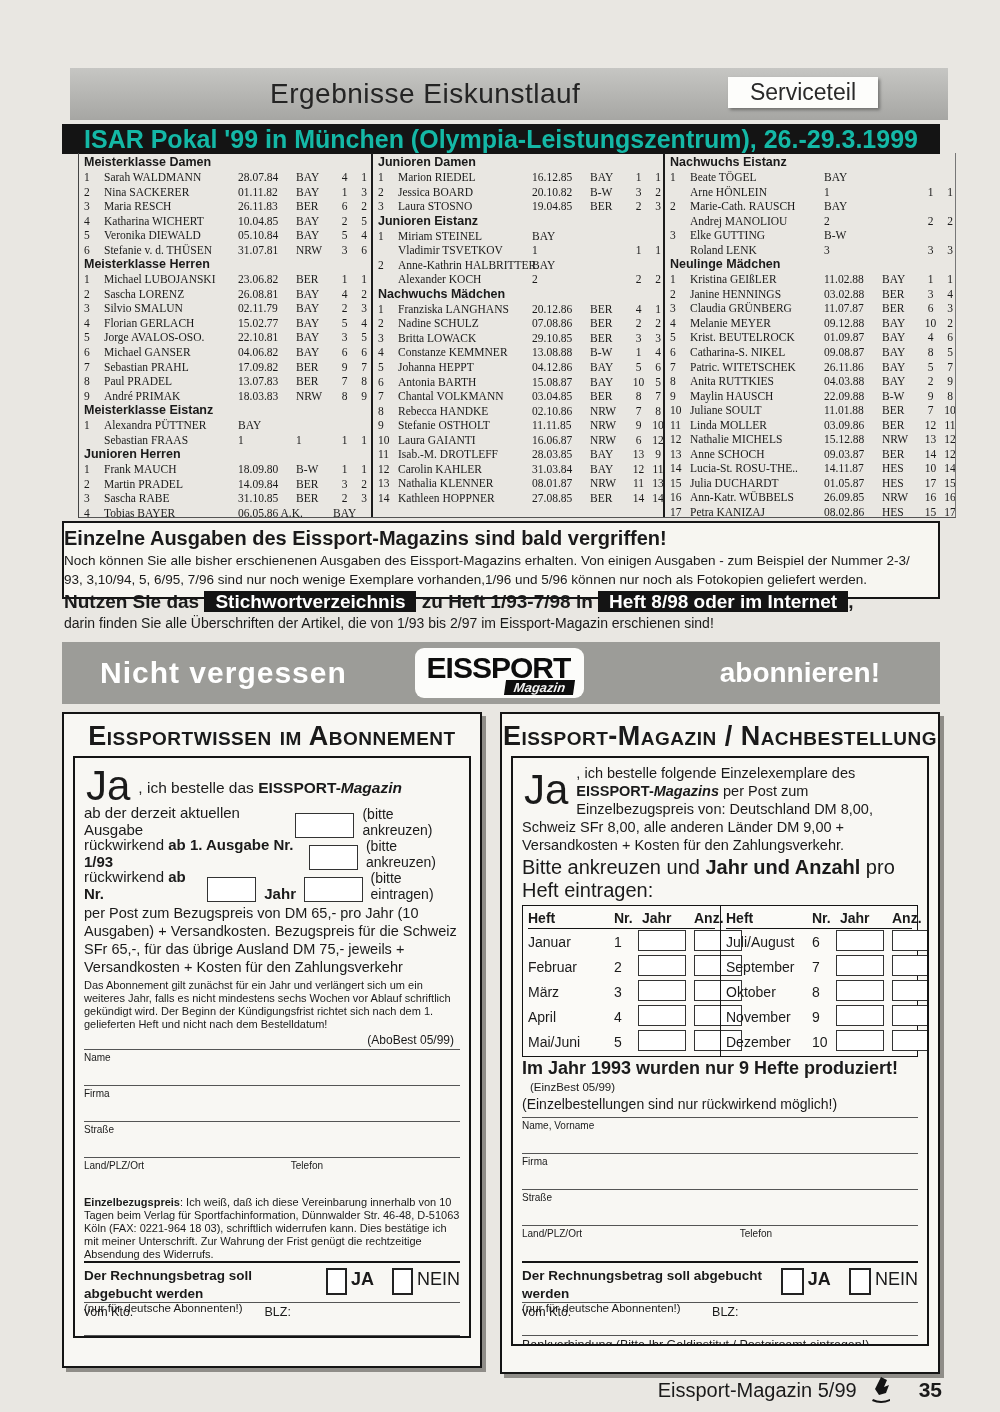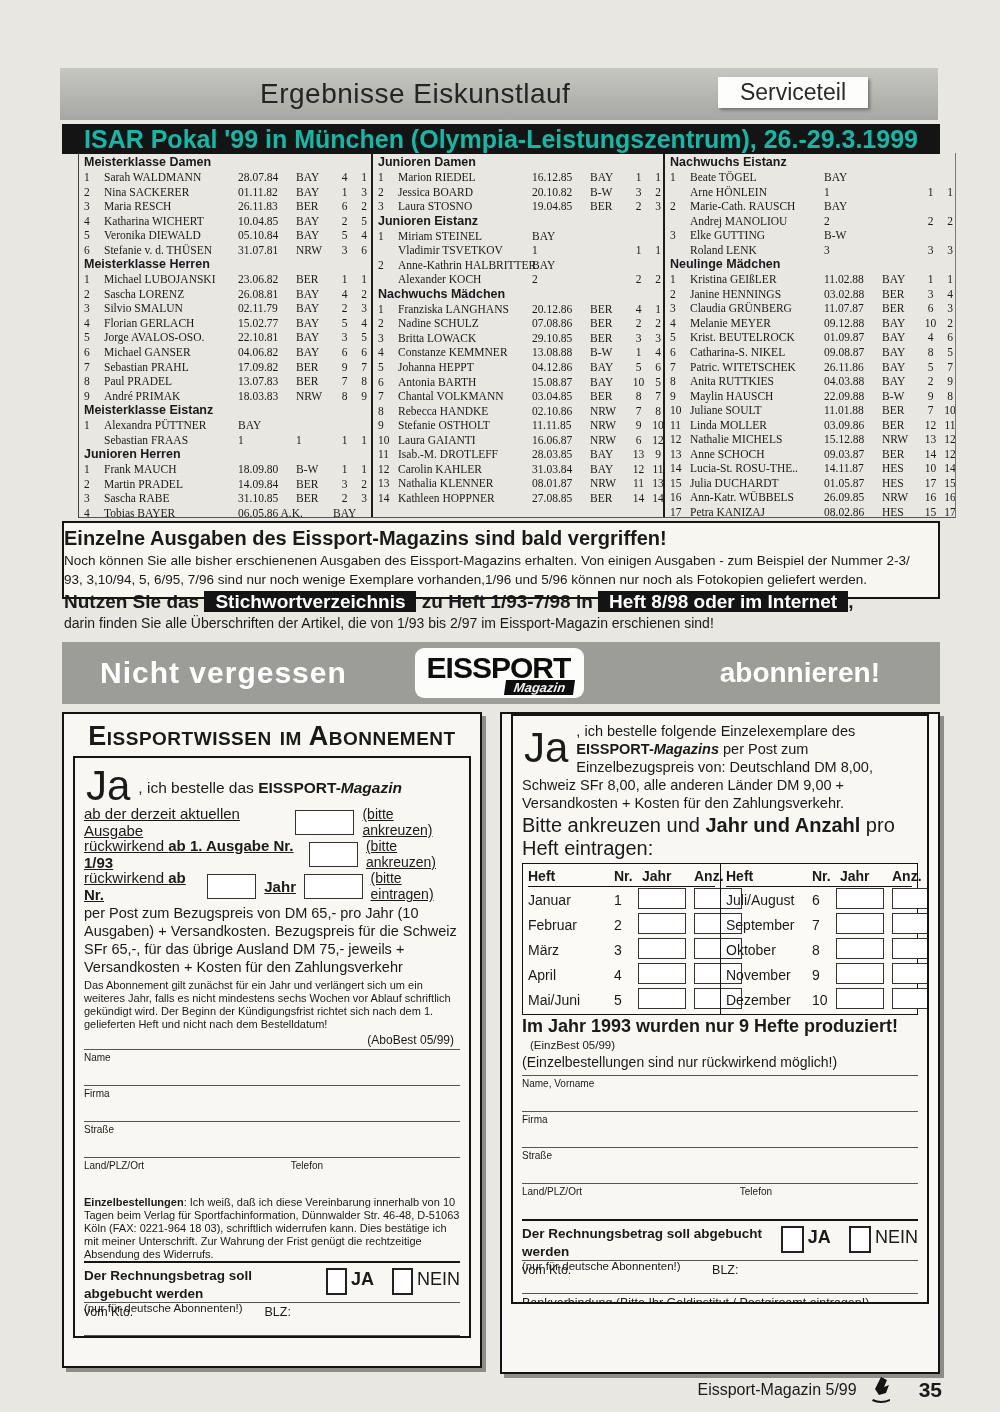--- a/index.html
+++ b/index.html
@@ -1,20 +1,20 @@
 <!DOCTYPE html>
 <html><head>
 <meta charset="utf-8">
 <style>
   html,body{margin:0;padding:0;background:#cfcdc9;}
   .page{position:relative;width:1000px;height:1412px;background:#e9e7e2;
         font-family:"Liberation Sans",sans-serif;color:#1a1a1a;overflow:hidden;}
 
   
-  .hdrbar{position:absolute;left:60px;top:68px;width:878px;height:52px;
+  .hdrbar{position:absolute;left:70px;top:68px;width:878px;height:52px;
           background:linear-gradient(#c6c6c3,#a6a6a3);display:flex;align-items:center;}
   .hdr-title{font-size:28px;letter-spacing:.5px;color:#242424;margin-left:200px;}
   .hdr-tag{position:absolute;right:70px;top:9px;background:#fdfdfb;color:#2a2a2a;
            font-size:23px;padding:2px 22px;box-shadow:2px 2px 3px rgba(0,0,0,.35);text-align:center;}
   .titlebar{position:absolute;left:62px;top:124px;width:878px;height:30px;background:#141414;
             color:#14b8a6;font-weight:bold;font-size:25px;display:flex;align-items:center;justify-content:center;}
 
   
   .results{position:absolute;left:62px;top:153px;width:878px;height:365px;display:flex;
            border-left:1px solid #444;border-right:1px solid #777;border-bottom:1px solid #555;
@@ -51,21 +51,21 @@
         box-shadow:4px 4px 0 #8f8d88;}
   .form-l{left:62px;width:420px;height:656px;}
   .form-r{left:500px;width:440px;height:662px;}
   .form-title{font-variant:small-caps;font-weight:bold;text-align:center;font-size:27px;
               letter-spacing:.5px;padding:7px 0 4px;}
   .form-inner{margin:0 9px 9px;border:2px solid #141414;padding:6px 9px;overflow:hidden;}
   .form-l .form-inner{height:566px;}
   .form-r .form-inner{height:574px;}
   .ja{font-size:42px;line-height:40px;float:left;margin:2px 8px 0 2px;}
   .jarow{font-size:15.5px;line-height:19px;}
-  .optrow{display:flex;align-items:center;font-size:15px;height:32px;text-decoration:underline;}
+  .optrow{display:flex;align-items:flex-end;font-size:15px;height:32px;}
   .optbox{width:62px;height:23px;border:1.5px solid #333;background:#fff;margin:0 8px;}
   .optbox.sm{width:52px;}
   .optnote{margin-left:auto;font-size:14px;}
   .pricep{font-size:14.5px;line-height:18px;margin-top:2px;}
   .terms{font-size:11px;line-height:13px;margin-top:3px;}
   .codeline{text-align:right;font-size:12px;margin:2px 6px 2px 0;}
   .fieldrow{border-top:1px solid #555;height:33px;font-size:10px;padding-top:2px;position:relative;}
   .fieldrow .l2{position:absolute;left:55%;top:2px;}
   .debit{border-top:2px solid #141414;padding-top:3px;display:flex;align-items:flex-start;height:36px;}
   .debit-txt b{font-size:13.5px;}
@@ -86,21 +86,21 @@
   .heft-hdr{display:grid;grid-template-columns:86px 28px 52px 1fr;font-weight:bold;font-size:14px;
             border-bottom:1px solid #141414;padding:2px 0;}
   .heft-row{display:grid;grid-template-columns:86px 24px 56px 1fr;align-items:center;font-size:14px;height:25px;}
   .jbox{width:46px;height:19px;border:1.5px solid #333;background:#fff;display:inline-block;}
   .heftnote{font-size:14px;line-height:17px;margin-top:3px;}
   .heftnote b{font-size:18px;text-align:right;}
   .heftnote .code{font-size:11.5px;font-weight:normal;margin-left:8px;}
 
   
   .footer{position:absolute;right:58px;top:1375px;display:flex;align-items:center;gap:10px;}
-  .footer-mag{font-size:16px;margin-left:45px;}
+  .footer-mag{font-size:20px;margin-left:45px;}
   .footer-page{font-size:21px;font-weight:bold;margin-left:14px;}
 </style>
 </head>
 <body>
 
 <div class="page">
 
   <div class="hdrbar">
     <span class="hdr-title">Ergebnisse Eiskunstlauf</span>
     <span class="hdr-tag">Serviceteil</span>
@@ -696,21 +696,21 @@
       <div class="pricep">per Post zum Bezugspreis von DM 65,- pro Jahr (10 Ausgaben) + Versandkosten. Bezugspreis für die Schweiz SFr 65,-, für das übrige Ausland DM 75,- jeweils + Versandkosten + Kosten für den Zahlungsverkehr</div>
       <div class="terms">Das Abonnement gilt zunächst für ein Jahr und verlängert sich um ein weiteres Jahr, falls es nicht mindestens sechs Wochen vor Ablauf schriftlich gekündigt wird. Der Beginn der Kündigungsfrist richtet sich nach dem 1. gelieferten Heft und nicht nach dem Bestelldatum!</div>
       <div class="codeline">(AboBest 05/99)</div>
       <div id="fl-fields">
           <div class="fieldrow"><span>Name</span></div>
           <div class="fieldrow"><span>Firma</span></div>
           <div class="fieldrow"><span>Straße</span></div>
           <div class="fieldrow"><span>Land/PLZ/Ort</span><span class="l2">Telefon</span></div>
         </div>
       <div class="terms">
-        <b>Einzelbestellungen</b><span>: Ich weiß, daß ich diese Vereinbarung innerhalb von 10 Tagen beim Verlag für Sportfachinformation, Dünnwalder Str. 46-48, D-51063 Köln (FAX: 0221-964 18 03), schriftlich widerrufen kann. Dies bestätige ich mit meiner Unterschrift. Zur Wahrung der Frist genügt die rechtzeitige Absendung des Widerrufs.</span>
+        <b>Einzelbezugspreis</b><span>: Ich weiß, daß ich diese Vereinbarung innerhalb von 10 Tagen beim Verlag für Sportfachinformation, Dünnwalder Str. 46-48, D-51063 Köln (FAX: 0221-964 18 03), schriftlich widerrufen kann. Dies bestätige ich mit meiner Unterschrift. Zur Wahrung der Frist genügt die rechtzeitige Absendung des Widerrufs.</span>
       </div>
       <div class="debit">
         <span class="debit-txt">
           <b>Der Rechnungsbetrag soll abgebucht werden</b>
           <div>(nur für deutsche Abonnenten!)</div>
         </span>
         <span class="ckbox"></span>
         <span class="cklabel">JA</span>
         <span class="ckbox"></span>
         <span class="cklabel thin">NEIN</span>
@@ -720,20 +720,21 @@
         <span class="l2">BLZ:</span>
       </div>
       <div class="bankrow">
         
       </div>
 
     </div>
   </div>
 
   <div class="form form-r">
+    <div class="form-title">Eissport-Magazin / Nachbestellung</div>
     <div class="form-inner">
       <div class="jarow" style="font-size:14.5px;line-height:18px;">
         <span class="ja" style="margin-top:6px;">Ja</span>
         <span>, ich bestelle folgende Einzelexemplare des </span><b><span>EISSPORT-</span><i><span>Magazins</span></i></b><span> per Post zum Einzelbezugspreis von: Deutschland DM 8,00, Schweiz SFr 8,00, alle anderen Länder DM 9,00 + Versandkosten + Kosten für den Zahlungsverkehr.</span>
         <div style="clear:both;"></div>
       </div>
       <div class="instr">
         <span>Bitte ankreuzen und </span><b>Jahr und Anzahl</b><span> pro Heft eintragen:</span>
       </div>
       <div class="heft-table" id="heft-table">

